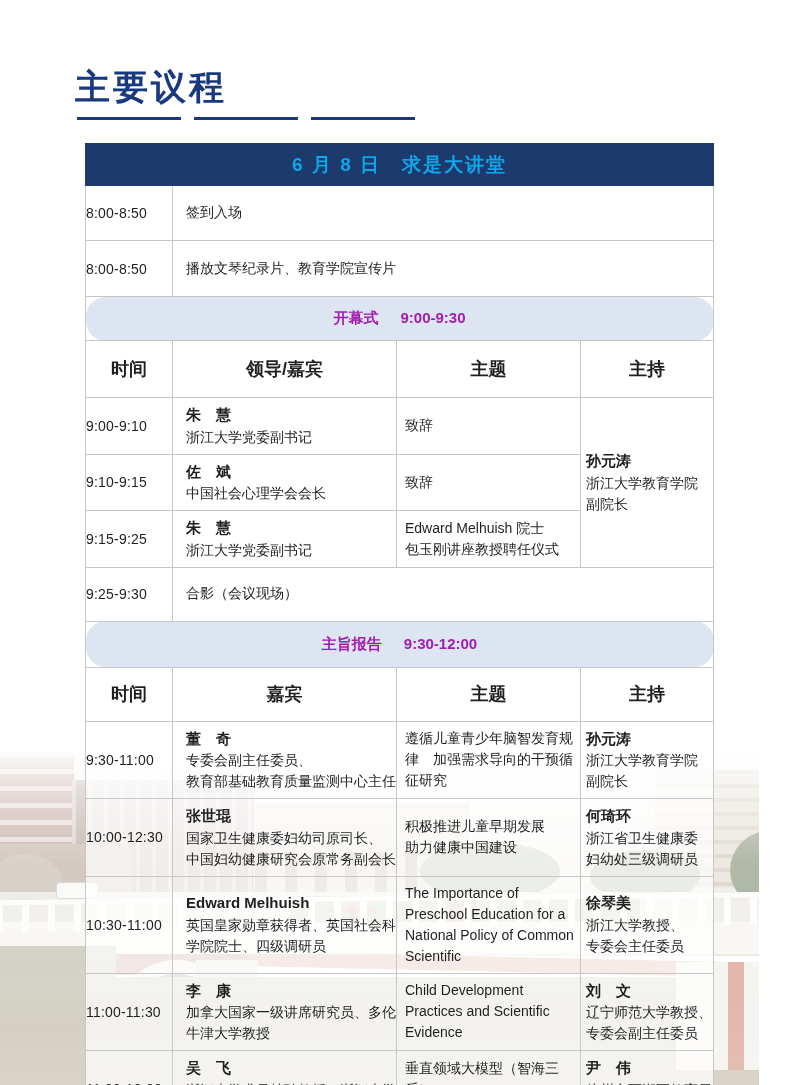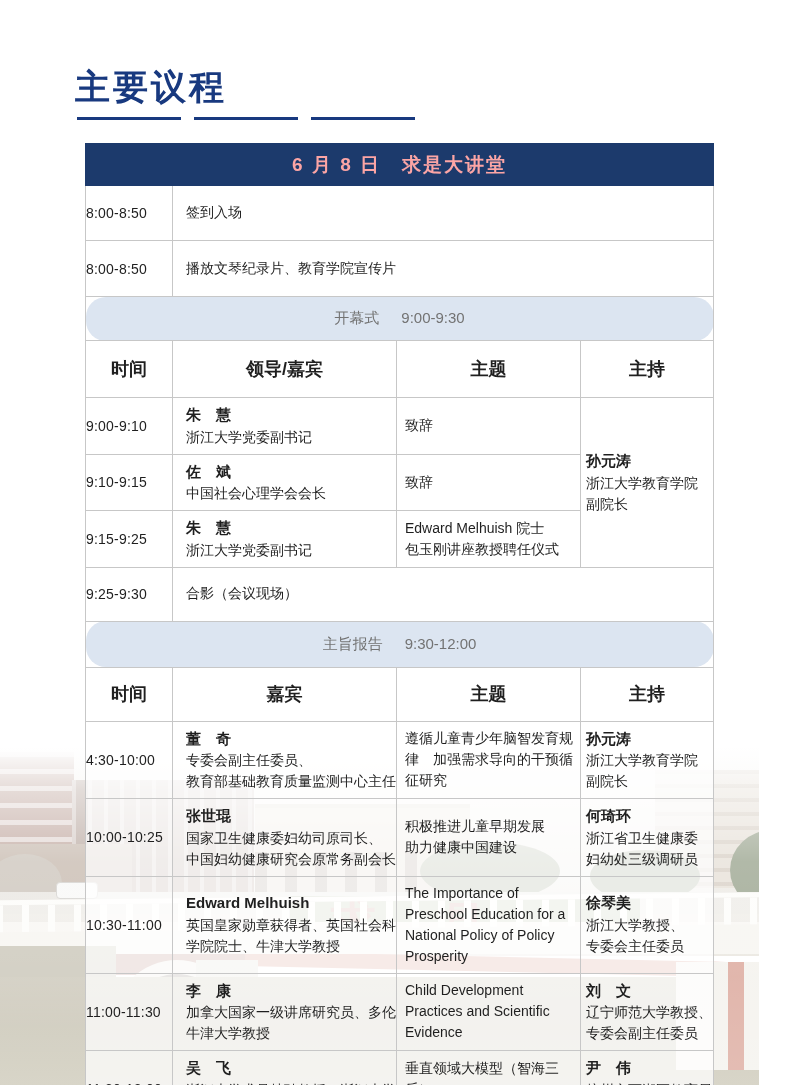--- a/index.html
+++ b/index.html
@@ -50,23 +50,23 @@
   .ph-pillar-b-stripe{left:52px;top:0;width:16px;height:100%;background:#c77663;}
   .ph-water-l{left:0;top:200px;width:116px;height:139px;background:#aea893;}
   .ph-water{left:0;top:231px;width:799px;height:108px;background:linear-gradient(#b2ab96,#a9a289 45%,#aea78c);}
   .ph-wash{left:0;top:0;width:799px;height:339px;
     background:linear-gradient(180deg,#ffffff 0%,rgba(255,255,255,.75) 13%,rgba(255,255,255,.52) 34%,rgba(255,255,255,.47) 68%,rgba(255,255,255,.52) 100%);}
 
   
   table.agenda{position:absolute;left:85px;top:143px;width:628px;border-collapse:collapse;table-layout:fixed;}
   .agenda td,.agenda th{border:1px solid #c7c7c7;vertical-align:middle;font-size:14px;color:#1f1f1f;
     background:rgba(255,255,255,.72);padding:0;}
-  .day-header th{background:#1c3a6c;border:1px solid #1c3a6c;color:#fca5a5;font-size:19px;
+  .day-header th{background:#1c3a6c;border:1px solid #1c3a6c;color:#0ea5e9;font-size:19px;
     font-weight:bold;letter-spacing:2px;text-align:center;}
-  .section-row td{background:#dce5f1;text-align:center;font-weight:normal;font-size:15px;color:#737373;border-radius:20px;}
+  .section-row td{background:#dce5f1;text-align:center;font-weight:bold;font-size:15px;color:#a21caf;border-radius:20px;}
   .section-time{margin-left:22px;}
   .cols-row td{text-align:center;font-weight:bold;font-size:18px;}
   .c-time{text-align:left;letter-spacing:.2px;}
   .c-guest{padding:6px 0 6px 13px !important;}
   .c-topic{padding:6px 4px 6px 8px !important;white-space:pre-line;line-height:1.5;}
   .c-host{padding:6px 1px 6px 5px !important;}
   .c-plain{padding:6px 0 6px 13px !important;}
   .name{font-weight:bold;font-size:15px;line-height:1.5;}
   .aff{white-space:pre-line;line-height:1.5;}
 </style>
@@ -187,56 +187,56 @@
       </td>
     </tr>
     <tr class="cols-row" style="height:54px">
       <td>时间</td>
       <td>嘉宾</td>
       <td>主题</td>
       <td>主持</td>
     </tr>
 
     <tr style="height:63px">
-      <td class="c-time">4:30-10:00</td>
+      <td class="c-time">9:30-11:00</td>
       <td class="c-guest">
         <div class="name">董　奇</div>
         <div class="aff">专委会副主任委员、
 教育部基础教育质量监测中心主任</div>
       </td>
       <td class="c-topic">遵循儿童青少年脑智发育规律　加强需求导向的干预循征研究</td>
       <td class="c-host">
         <div class="name">孙元涛</div>
         <div class="aff">浙江大学教育学院
 副院长</div>
       </td>
     </tr>
     <tr style="height:63px">
-      <td class="c-time">10:00-10:25</td>
+      <td class="c-time">10:00-12:30</td>
       <td class="c-guest">
         <div class="name">张世琨</div>
         <div class="aff">国家卫生健康委妇幼司原司长、
 中国妇幼健康研究会原常务副会长</div>
       </td>
       <td class="c-topic">积极推进儿童早期发展
 助力健康中国建设</td>
       <td class="c-host">
         <div class="name">何琦环</div>
         <div class="aff">浙江省卫生健康委
 妇幼处三级调研员</div>
       </td>
     </tr>
     <tr style="height:64px">
       <td class="c-time">10:30-11:00</td>
       <td class="c-guest">
         <div class="name">Edward Melhuish</div>
         <div class="aff">英国皇家勋章获得者、英国社会科
-学院院士、牛津大学教授</div>
-      </td>
-      <td class="c-topic">The Importance of Preschool Education for a National Policy of Policy Prosperity</td>
+学院院士、四级调研员</div>
+      </td>
+      <td class="c-topic">The Importance of Preschool Education for a National Policy of Common Scientific</td>
       <td class="c-host">
         <div class="name">徐琴美</div>
         <div class="aff">浙江大学教授、
 专委会主任委员</div>
       </td>
     </tr>
     <tr style="height:63px">
       <td class="c-time">11:00-11:30</td>
       <td class="c-guest">
         <div class="name">李　康</div>

